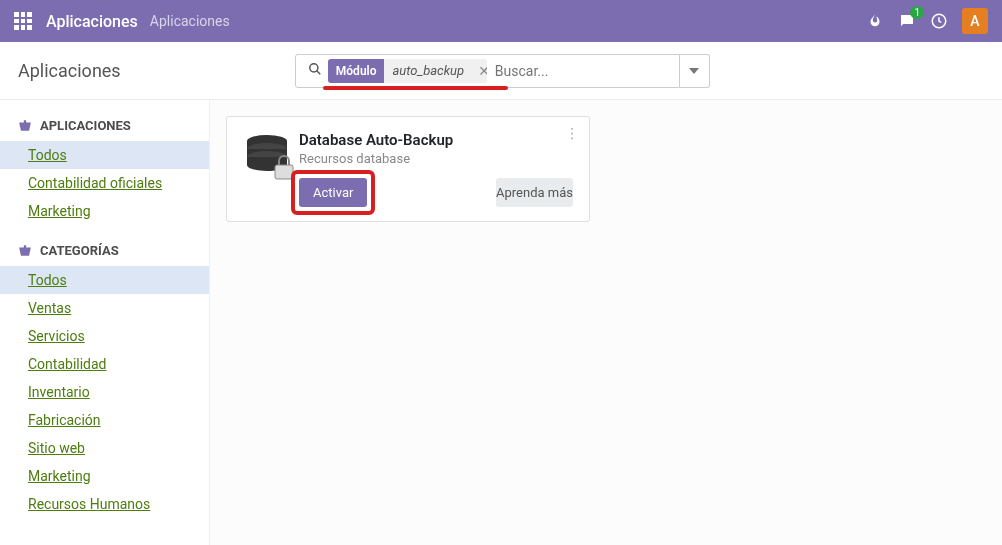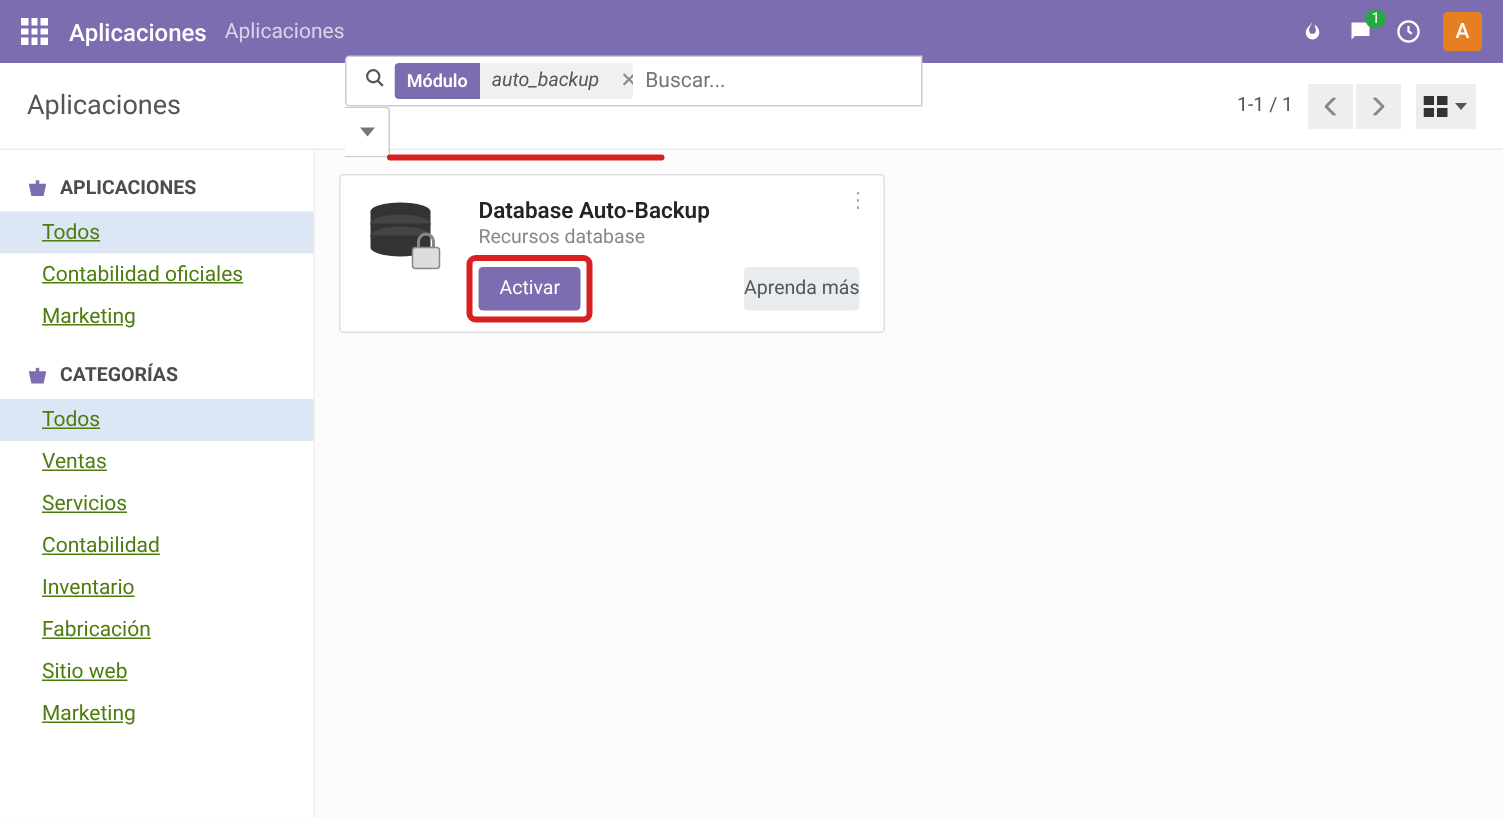--- a/index.html
+++ b/index.html
@@ -10,21 +10,21 @@
     .apps-grid span { background: #fff; }
     .breadcrumb-app { font-size: 16px; font-weight: 500; color: #fff; margin-right: 12px; }
     .breadcrumb-page { font-size: 14px; color: #d9d5e8; }
     .topbar-right { margin-left: auto; display: flex; align-items: center; gap: 14px; }
     .top-icon { width: 18px; height: 18px; position: relative; cursor: pointer; }
     .badge { position: absolute; top: -6px; right: -8px; background: #28a745; color: #fff; font-size: 10px; border-radius: 8px; padding: 0 4px; line-height: 13px; min-width: 13px; text-align: center; }
     .avatar { width: 26px; height: 26px; background: #e67e22; border-radius: 3px; color: #fff; display: flex; align-items: center; justify-content: center; font-size: 14px; font-weight: 500; }
     
     .controlbar { height: 58px; display: flex; align-items: center; padding: 0 18px; background: #fff; border-bottom: 1px solid #e9ecef; }
     .view-title { font-size: 18px; color: #555; }
-    .search-group { display: flex; margin-left: auto; margin-right: auto; position: relative; left: -50px; flex-direction: column; }
+    .search-group { display: flex; margin-left: auto; margin-right: auto; position: relative; left: -50px; }
     .searchbox { display: flex; align-items: center; border: 1px solid #ccc; border-radius: 3px 0 0 3px; height: 34px; padding: 0 6px; width: 385px; background: #fff; }
     .search-icon { margin: 0 6px; }
     .facet { display: flex; align-items: center; background: #f0f0f0; border-radius: 3px; overflow: hidden; height: 24px; }
     .facet-label { background: #7c6db0; color: #fff; font-size: 12px; font-weight: 600; padding: 0 8px; line-height: 24px; }
     .facet-value { font-size: 13px; color: #555; padding: 0 8px; font-style: italic; }
     .facet-x { color: #888; padding: 0 6px; cursor: pointer; font-size: 14px; }
     .search-input { border: none; outline: none; margin-left: 8px; font-size: 14px; color: #1d4ed8; flex: 1; }
     .search-caret { width: 30px; height: 34px; border: 1px solid #ccc; border-left: none; border-radius: 0 3px 3px 0; display: flex; align-items: center; justify-content: center; cursor: pointer; background: #fff; }
     .underline-red { position: absolute; height: 4px; background: #d92020; bottom: -2px; left: 28px; width: 185px; border-radius: 2px; }
     
@@ -36,21 +36,21 @@
     
     .main { display: flex; height: calc(545px - 42px - 58px); }
     .sidebar { width: 210px; background: #fff; padding: 14px 0; border-right: 1px solid #f0f0f0; }
     .side-section { margin-bottom: 14px; }
     .side-heading { display: flex; align-items: center; padding: 4px 18px 8px; font-size: 13px; font-weight: 700; color: #4c4c4c; }
     .side-heading svg { margin-right: 8px; }
     .side-item { padding: 6px 28px; font-size: 14px; color: #4d7c0f; cursor: pointer; text-decoration: underline; }
     .side-item.active { background: #dce6f5; }
     
     .content { flex: 1; padding: 16px; background: #fcfcfc; }
-    .card { width: 364px; background: #fff; border: 1px solid #e0e0e0; border-radius: 3px; padding: 14px 16px; display: flex; gap: 22px; position: relative; }
+    .card { width: 364px; background: #fff; border: 1px solid #e0e0e0; border-radius: 3px; padding: 14px 16px; display: flex; gap: 2px; position: relative; }
     .db-icon { width: 54px; height: 54px; position: relative; }
     .card-body { flex: 1; }
     .card-title { font-size: 15px; font-weight: 600; color: #212529; margin-bottom: 2px; }
     .card-sub { font-size: 13px; color: #888; margin-bottom: 12px; }
     .card-actions { display: flex; gap: 8px; align-items: flex-end; }
     .btn-primary { background: #7c6db0; color: #fff; border: none; padding: 7px 14px; font-size: 13px; border-radius: 3px; cursor: pointer; position: relative; }
     .btn-secondary { background: #e9ecef; color: #555; border: none; padding: 7px 0; font-size: 13px; border-radius: 3px; cursor: pointer; margin-left: auto; }
     .red-box { position: absolute; border: 4px solid #d92020; border-radius: 6px; left: -8px; top: -8px; right: -8px; bottom: -8px; pointer-events: none; }
     .card-menu { position: absolute; top: 8px; right: 10px; color: #aaa; cursor: pointer; font-size: 14px; }
   </style>
@@ -110,46 +110,20 @@
       </div>
       <input class="search-input" placeholder="Buscar..." style="">
     </div>
     <div class="search-caret">
       <svg width="10" height="10" viewBox="0 0 10 6">
           <path d="M0 0l5 6 5-6z" fill="#777"></path>
         </svg>
     </div>
     <div class="underline-red"></div>
   </div>
-  <div class="pager-area">
-    <span class="pager-text">1-1 / 1</span>
-    <div class="pager-btns">
-      <button class="pager-btn">
-        <svg width="8" height="12" viewBox="0 0 8 12">
-            <path d="M7 0L1 6l6 6" fill="none" stroke="#888" stroke-width="2"></path>
-          </svg>
-      </button>
-      <button class="pager-btn">
-        <svg width="8" height="12" viewBox="0 0 8 12">
-            <path d="M1 0l6 6-6 6" fill="none" stroke="#888" stroke-width="2"></path>
-          </svg>
-      </button>
-    </div>
-    <button class="view-switch">
-      <svg width="18" height="14" viewBox="0 0 18 14" fill="#333">
-          <rect x="0" y="0" width="7" height="6"></rect>
-          <rect x="9" y="0" width="7" height="6"></rect>
-          <rect x="0" y="8" width="7" height="6"></rect>
-          <rect x="9" y="8" width="7" height="6"></rect>
-        </svg>
-      <svg width="8" height="6" viewBox="0 0 10 6" style="margin-left:3px">
-          <path d="M0 0l5 6 5-6z" fill="#555"></path>
-        </svg>
-    </button>
-  </div>
 </div>
 
 <div class="main">
   <div class="sidebar">
     <div class="side-section">
       <div class="side-heading">
         <svg width="14" height="12" viewBox="0 0 24 20" fill="#7c6db0">
             <path d="M2 4h20l-3 14H5L2 4zM10 0h4v4h-4z"></path>
           </svg>
         <span>APLICACIONES</span>
@@ -166,20 +140,21 @@
         <span>CATEGORÍAS</span>
       </div>
       <div class="side-item active">Todos</div>
       <div class="side-item">Ventas</div>
       <div class="side-item">Servicios</div>
       <div class="side-item">Contabilidad</div>
       <div class="side-item">Inventario</div>
       <div class="side-item">Fabricación</div>
       <div class="side-item">Sitio web</div>
       <div class="side-item">Marketing</div>
+      <div class="side-item">Recursos Humanos</div>
     </div>
   </div>
 
   <div class="content">
     <div class="card">
       <div class="db-icon">
         <svg width="54" height="54" viewBox="0 0 54 54">
           <ellipse cx="24" cy="10" rx="20" ry="6" fill="#333"></ellipse>
           <path d="M4 10v8c0 3.3 9 6 20 6s20-2.7 20-6v-8" fill="#333"></path>
           <ellipse cx="24" cy="18" rx="20" ry="6" fill="#444"></ellipse>

